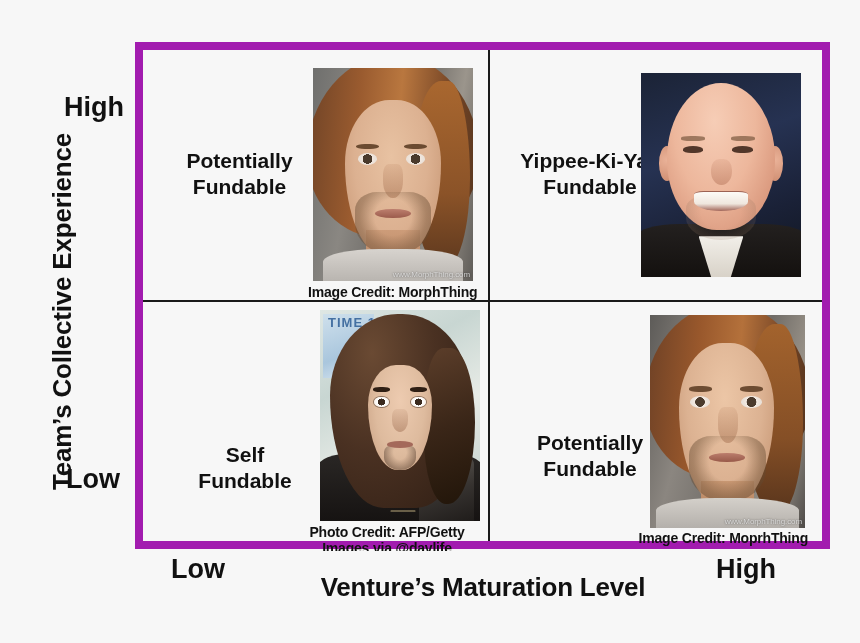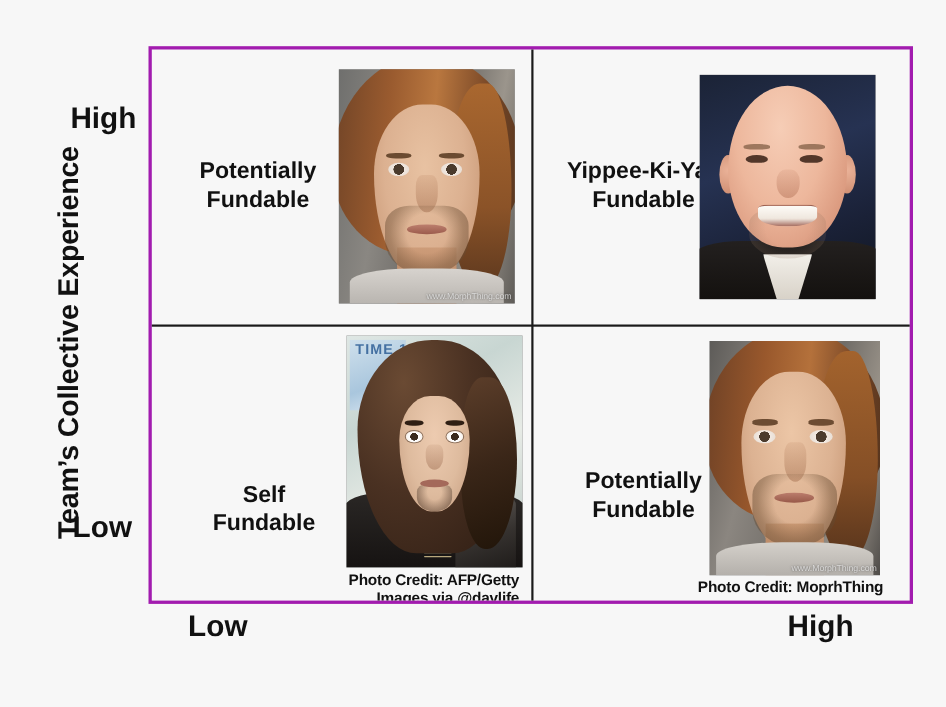--- a/index.html
+++ b/index.html
@@ -77,21 +77,21 @@
     font-weight: bold;
   }
 
   
   .matrix {
     position: absolute;
     left: 135px;
     top: 42px;
     width: 695px;
     height: 507px;
-    border: 3px solid #a21caf;
+    border: 8px solid #a21caf;
     box-sizing: border-box;
     background: #f7f7f7;
   }
   .v-divider {
     position: absolute;
     left: 345px;
     top: 0;
     width: 2px;
     height: 100%;
     background: #1a1a1a;
@@ -141,21 +141,21 @@
   .credit {
     position: absolute;
     font-size: 14px;
     font-weight: bold;
     line-height: 1.15;
     letter-spacing: -0.2px;
     white-space: pre-line;
   }
   .q-tl .credit { left: 165px; top: 234px; width: 178px; text-align: left; }
   .q-tr .credit { left: 130px; top: 230px; width: 186px; text-align: right; }
-  .q-bl .credit { left: 154px; top: 222px; width: 180px; text-align: right; }
+  .q-bl .credit { left: 154px; top: 222px; width: 180px; text-align: center; }
   .q-br .credit { left: 140px; top: 228px; width: 178px; text-align: right; }
 
   .watermark {
     position: absolute;
     right: 3px;
     bottom: 2px;
     font-size: 8px;
     font-weight: normal;
     color: rgba(235,235,235,0.80);
     letter-spacing: -0.1px;
@@ -425,20 +425,21 @@
 <body>
 
 <div id="stage">
 
   <div class="y-axis-title">Team’s Collective Experience</div>
   <div class="y-high">High</div>
   <div class="y-low">Low</div>
 
   <div class="x-low">Low</div>
   <div class="x-high">High</div>
+  <div class="x-axis-title">Venture’s Maturation Level</div>
 
   <div class="matrix">
 
     <div class="v-divider"></div>
     <div class="h-divider"></div>
 
     <div class="quadrant q-tl">
       <div class="q-label">Potentially
 Fundable</div>
 
@@ -454,20 +455,21 @@
           <div class="eyeL"></div>
           <div class="eyeR"></div>
           <div class="nose"></div>
           <div class="beard"></div>
           <div class="mouth"></div>
           <div class="collar"></div>
         </div>
         <div class="watermark">www.MorphThing.com</div>
       </div>
 
+      <div class="credit">Image Credit: MorphThing</div>
     </div>
 
     <div class="quadrant q-tr">
       <div class="q-label">Yippee-Ki-Yay
 Fundable</div>
 
       <div class="photo-frame">
         <div class="portrait pB">
           <div class="bg"></div>
           <div class="suit"></div>
@@ -536,17 +538,17 @@
           <div class="eyeL"></div>
           <div class="eyeR"></div>
           <div class="nose"></div>
           <div class="beard"></div>
           <div class="mouth"></div>
           <div class="collar"></div>
         </div>
         <div class="watermark">www.MorphThing.com</div>
       </div>
 
-      <div class="credit">Photo Credit: MoprhThing</div>
+      <div class="credit">Image Credit: MoprhThing</div>
     </div>
 
   </div>
 </div>
 
 </body></html>

